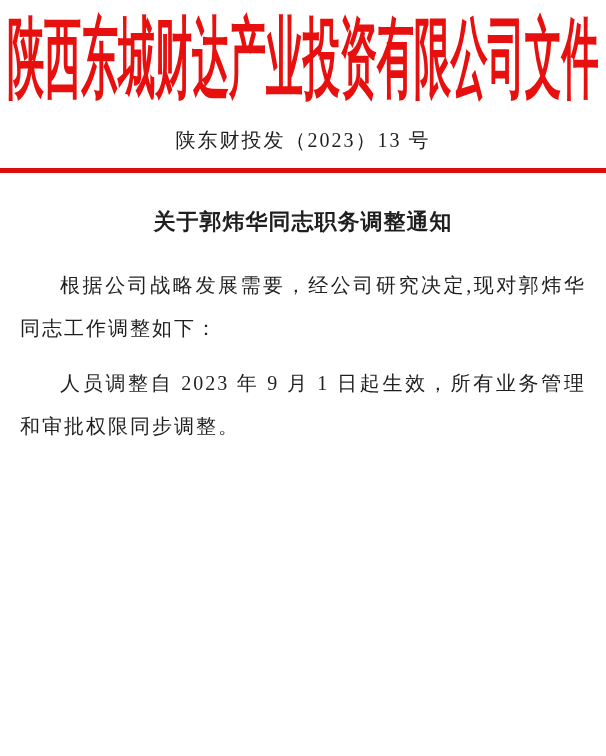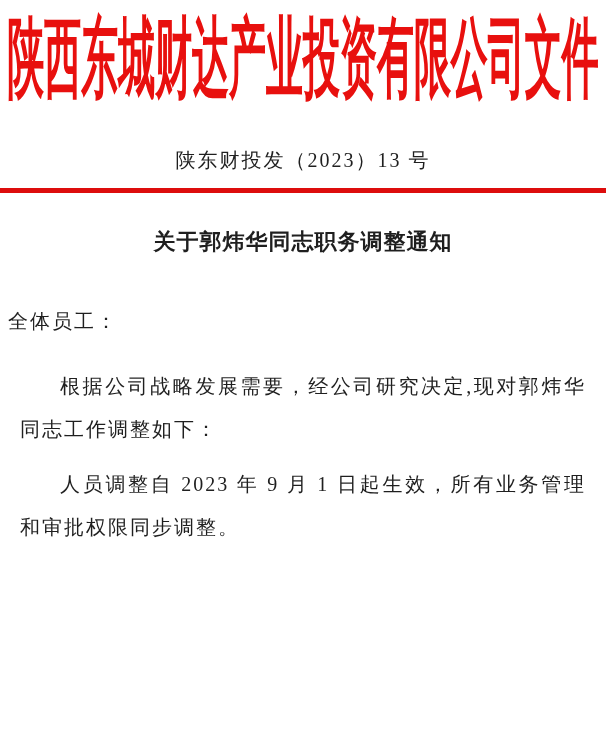--- a/index.html
+++ b/index.html
@@ -35,21 +35,21 @@
     font-weight: bold;
     color: var(--header-red);
     white-space: nowrap;
     letter-spacing: 0;
     transform: scaleX(0.42);
     transform-origin: center top;
   }
 
   
   .doc-number {
-    margin-top: 42px;
+    margin-top: 22px;
     text-align: center;
     font-size: 20px;
     line-height: 26px;
     letter-spacing: 2px;
   }
 
   
   .red-line {
     margin-top: 15px;
     width: 100%;
@@ -95,18 +95,17 @@
     <span class="company-title">陕西东城财达产业投资有限公司文件</span>
   </div>
 
   <div class="doc-number">陕东财投发（2023）13 号</div>
 
   <div class="red-line"></div>
 
   <h1 class="notice-title">关于郭炜华同志职务调整通知</h1>
 
   <div class="content">
-    <p class="salutation">全体员工：</p>
     <p class="para para-first">根据公司战略发展需要，经公司研究决定,现对郭炜华同志工作调整如下：</p>
     <p class="para">人员调整自 2023 年 9 月 1 日起生效，所有业务管理和审批权限同步调整。</p>
   </div>
 
 </div>
 
 </body></html>

